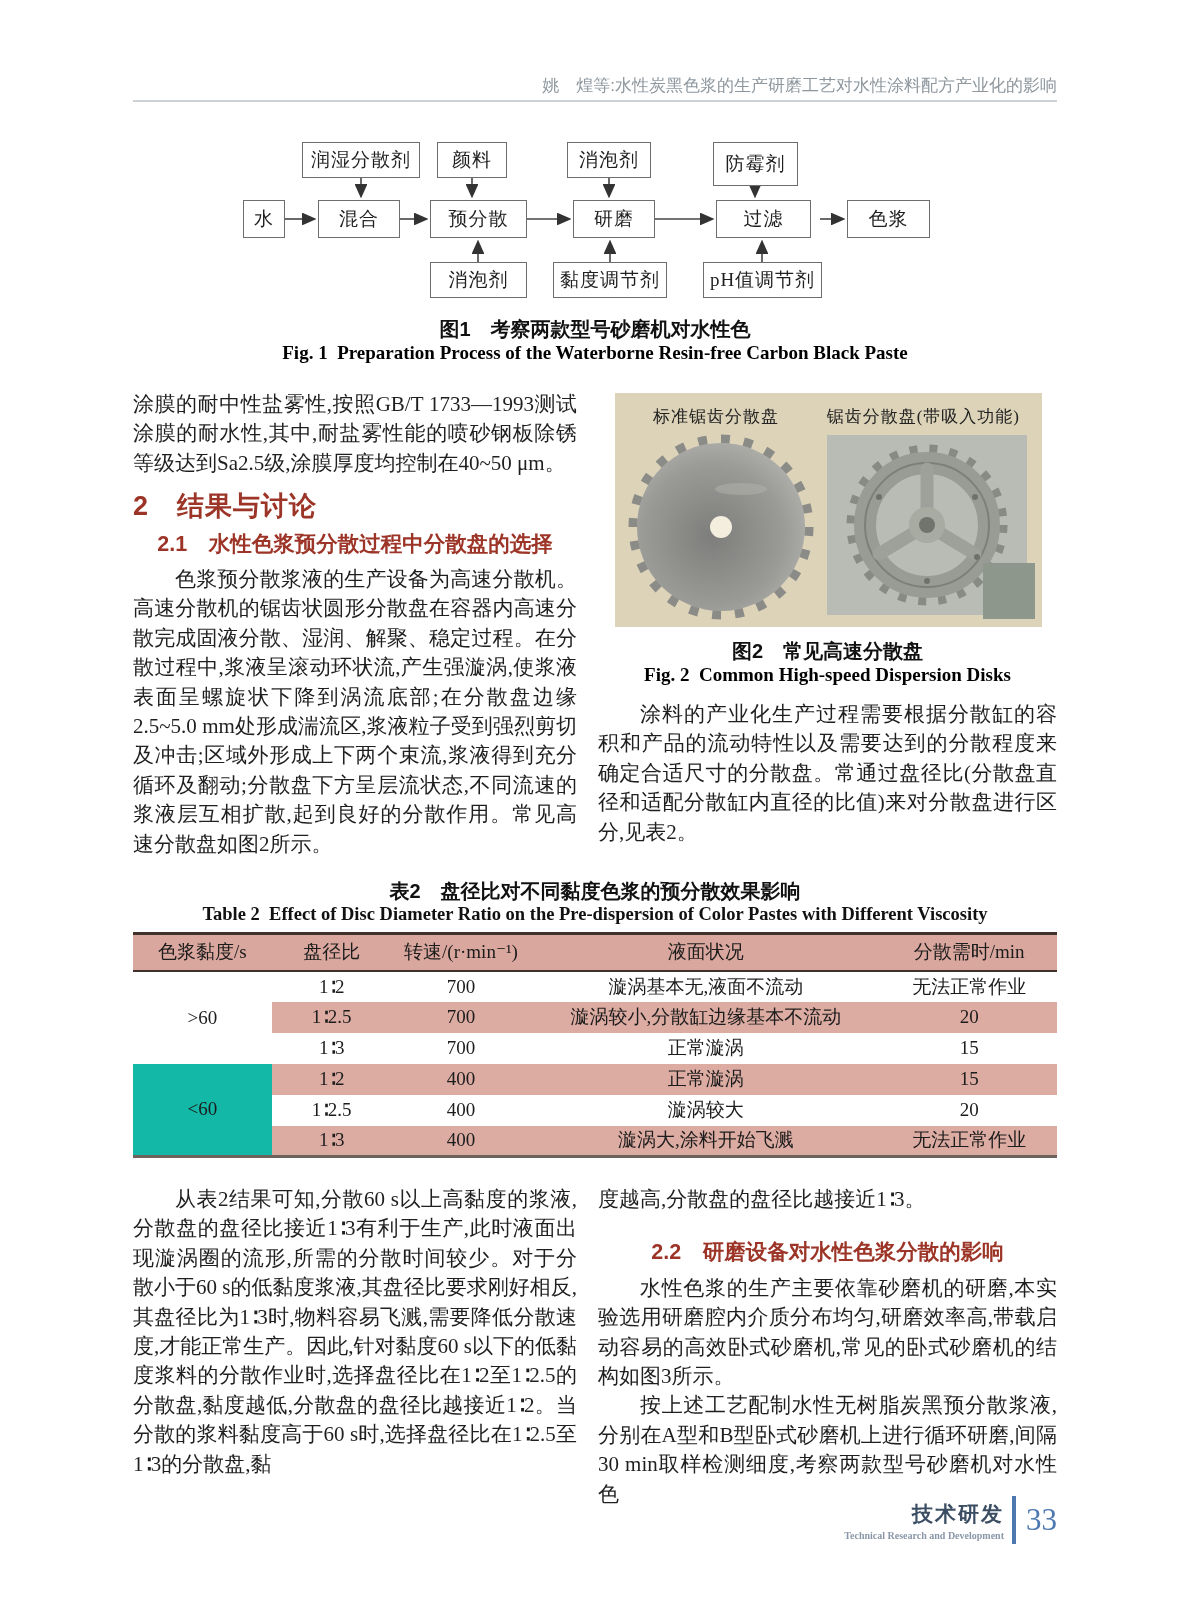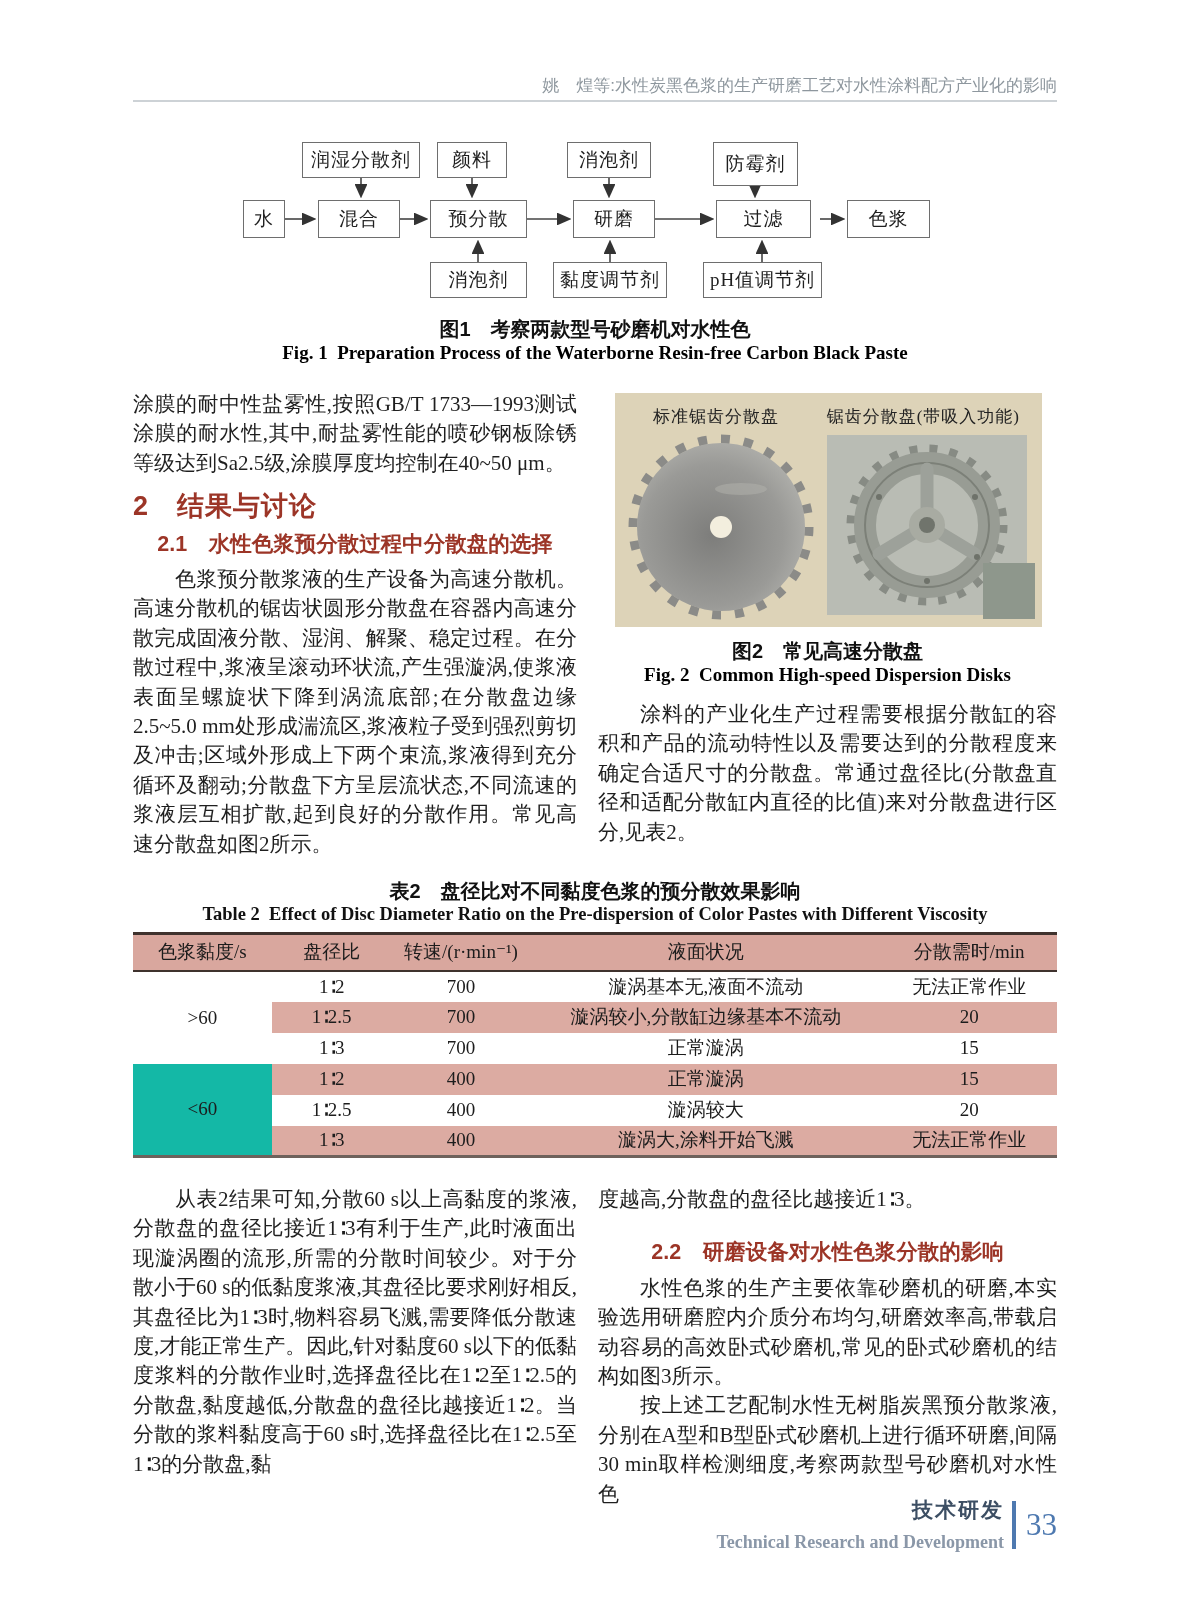--- a/index.html
+++ b/index.html
@@ -87,21 +87,21 @@
   
   .footer {
     position:absolute; top:1496px; right:130px;
     display:flex; align-items:center;
   }
   .footer-txt { text-align:right; }
   .footer-cn {
     font-family:"Liberation Sans","DejaVu Sans",sans-serif;
     font-weight:bold; font-size:21px; color:#3c4e63; letter-spacing:2px;
   }
-  .footer-en { font-weight:bold; font-size:18px; color:#8a97a8; margin-top:8px; }
+  .footer-en { font-weight:bold; font-size:10px; color:#8a97a8; margin-top:2px; }
   .footer-bar { width:4px; height:48px; background:#4e79b0; margin:0 10px 0 8px; }
   .footer-num { font-size:31px; color:#4e79b0; font-family:"Liberation Serif","DejaVu Serif",serif; }
 </style>
 </head>
 <body>
 
 <div class="page">
 
   <div class="running-head">姚　煌等:水性炭黑色浆的生产研磨工艺对水性涂料配方产业化的影响</div>
   <div class="head-rule"></div>

